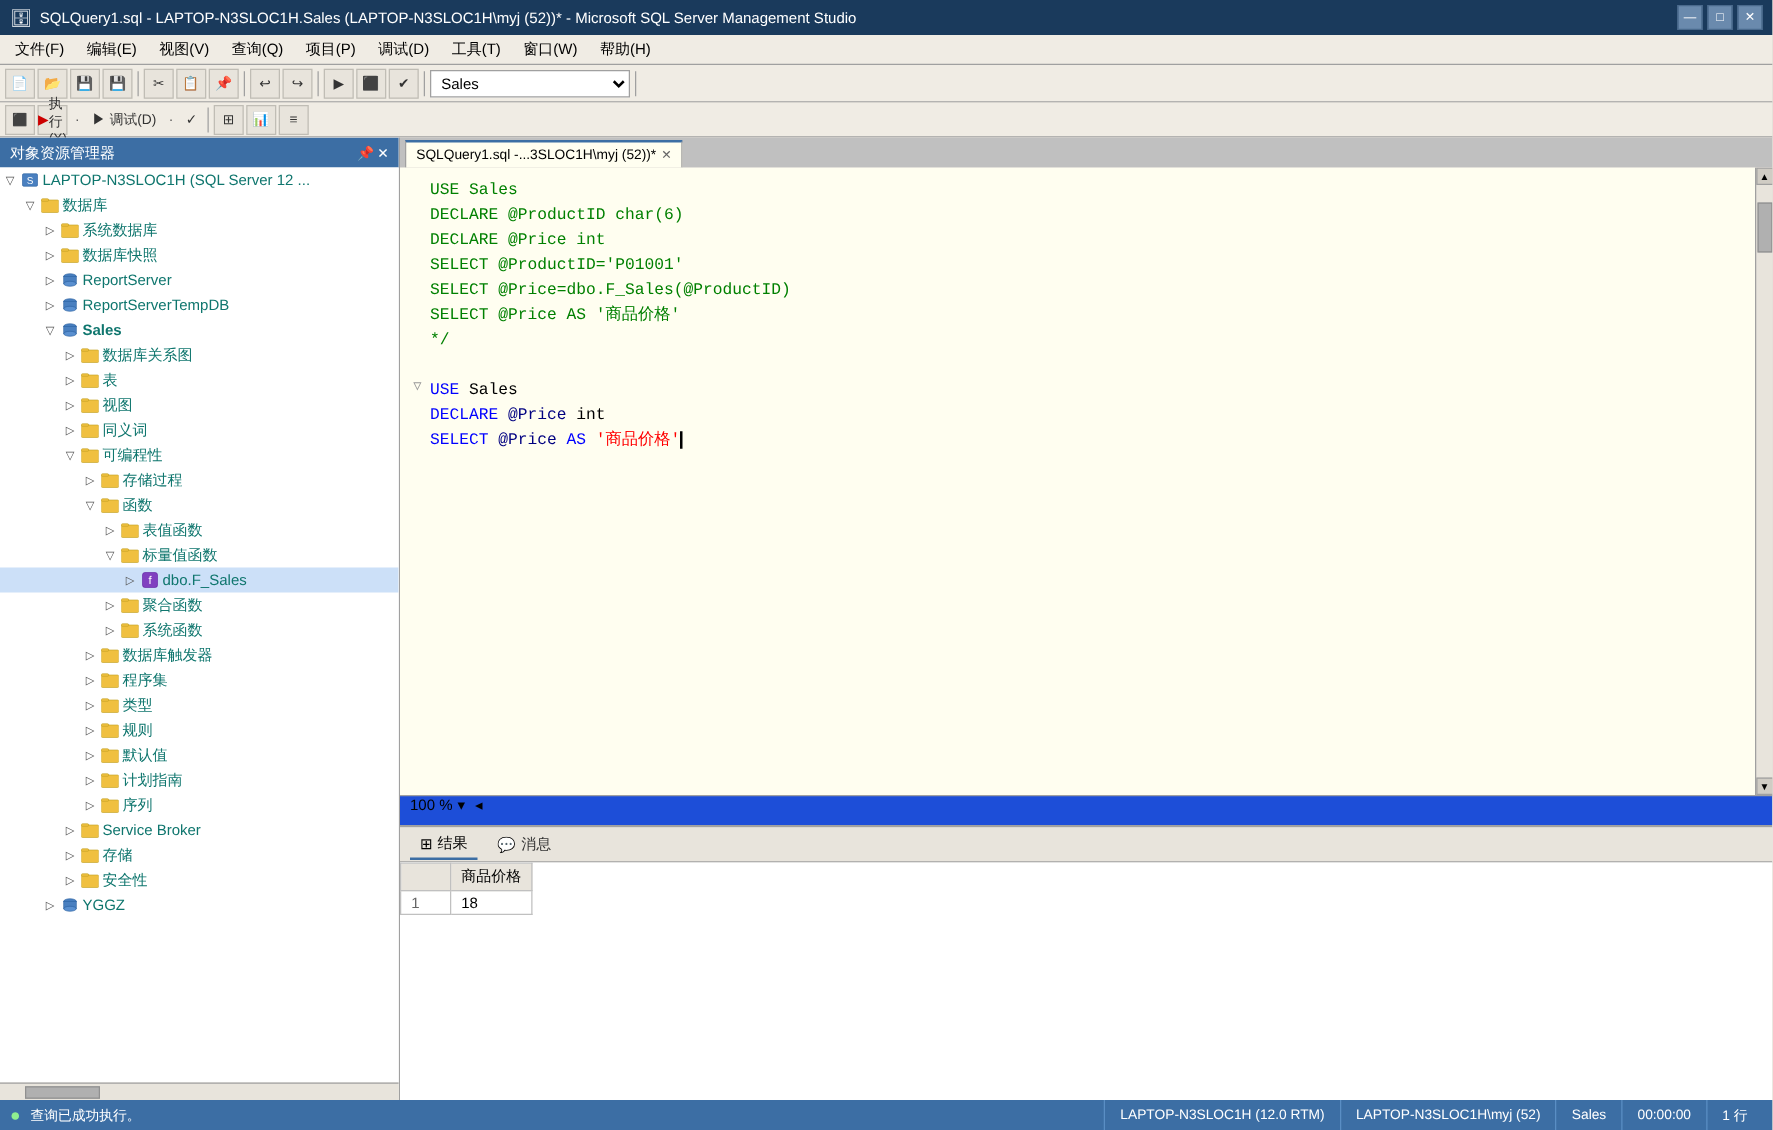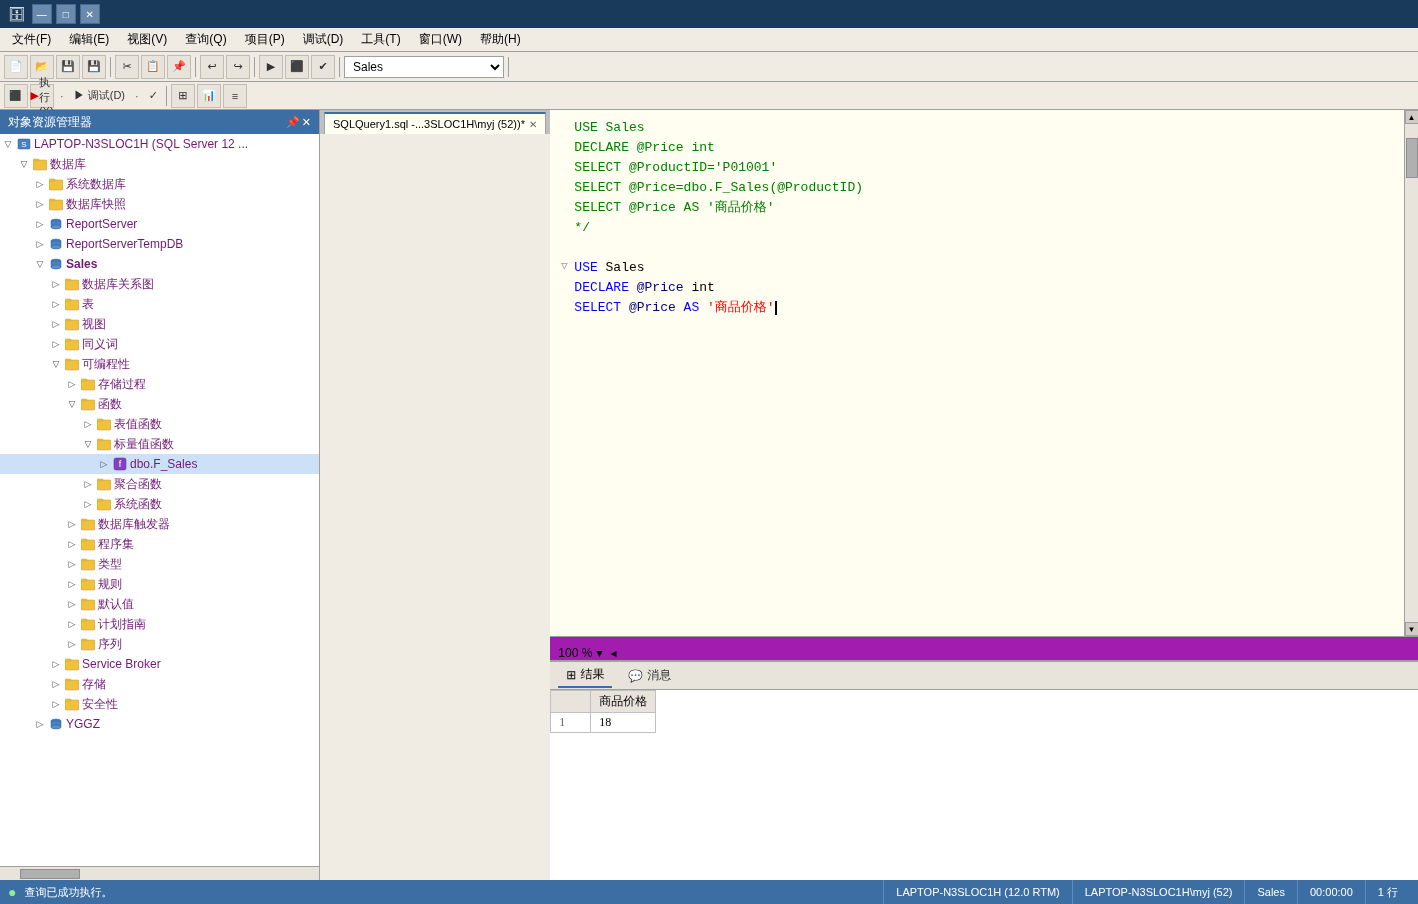--- a/index.html
+++ b/index.html
@@ -123,26 +123,27 @@
     .tree-expand {
       width: 16px; height: 16px;
       display: flex; align-items: center; justify-content: center;
       font-size: 9px; color: #555; cursor: pointer; flex-shrink: 0;
     }
     .tree-icon {
       width: 16px; height: 16px; flex-shrink: 0;
       display: flex; align-items: center; justify-content: center;
       font-size: 11px;
     }
-    .tree-label { padding-left: 2px; color: #701a75; font-size: 12px; }
+    .tree-label { padding-left: 2px; color: #0f766e; font-size: 12px; }
 
     
     #content-area {
       flex: 1;
       display: flex;
+      flex-direction: column;
       background: #f0ece4;
     }
 
     
     #tab-bar {
       background: #c0c0c0;
       height: 24px;
       display: flex;
       align-items: flex-end;
       padding: 0 4px;
@@ -208,21 +209,20 @@
       color: #333; height: 24px;
     }
     .result-tab.active {
       border-bottom: 2px solid #3c6ea4;
       color: #000;
     }
     #results-content {
       flex: 1;
       overflow: auto;
       background: white;
-      font-family: Liberation Serif, serif;
     }
     .result-table { border-collapse: collapse; font-size: 12px; }
     .result-table th {
       background: #e8e4dc; border: 1px solid #c0c0c0;
       padding: 2px 8px; font-weight: normal; text-align: center;
     }
     .result-table td {
       border: 1px solid #c0c0c0; padding: 2px 8px;
       text-align: left;
     }
@@ -242,24 +242,24 @@
     .status-cell {
       color: white; font-size: 11px;
       padding: 0 12px;
       border-left: 1px solid #5a8ec4;
       height: 24px; display: flex; align-items: center;
     }
     .status-ok { color: #90ee90; font-size: 14px; margin-right: 4px; }
 
     
     #zoom-bar {
-      background: #a21caf;
+      background: #1d4ed8;
       height: 24px;
       display: flex;
-      align-items: flex-end;
+      align-items: flex-start;
       padding: 0 8px;
       border-top: 1px solid #a0a0a0;
       font-size: 12px;
       gap: 4px;
     }
 
     
     .v-scroll {
       width: 14px; background: #e8e4dc;
       border-left: 1px solid #a0a0a0;
@@ -290,20 +290,21 @@
     .h-scroll-thumb {
       position: absolute; left: 20px; width: 60px; height: 10px;
       top: 1px; background: #b0b0b0; border: 1px solid #909090;
     }
   </style>
 </head>
 <body>
 
 <div id="title-bar">
   <span class="title-icon">🗄</span>
+  <span class="title-text">SQLQuery1.sql - LAPTOP-N3SLOC1H.Sales (LAPTOP-N3SLOC1H\myj (52))* - Microsoft SQL Server Management Studio</span>
   <div class="win-controls">
     <div class="win-btn">—</div>
     <div class="win-btn">□</div>
     <div class="win-btn">✕</div>
   </div>
 </div>
 
 <div id="menu-bar">
   <span class="menu-item">文件(F)</span>
   <span class="menu-item">编辑(E)</span>
@@ -691,20 +692,24 @@
     <div id="editor-main">
       <div id="editor-scroll-area">
         <div id="editor-area">
 
         <div class="code-line">
               <span class="fold-indicator"></span>
               <span class="code-content" style="color: rgb(0, 128, 0);"><span class="kw" style="color: rgb(0, 128, 0);">USE</span><span class="plain" style="color: rgb(0, 128, 0);"> Sales</span></span>
             </div>
             <div class="code-line">
               <span class="fold-indicator"></span>
+              <span class="code-content" style="color: rgb(0, 128, 0);"><span class="kw" style="color: rgb(0, 128, 0);">DECLARE</span><span class="plain" style="color: rgb(0, 128, 0);"> </span><span class="var" style="color: rgb(0, 128, 0);">@ProductID</span><span class="plain" style="color: rgb(0, 128, 0);"> char(6)</span></span>
+            </div>
+            <div class="code-line">
+              <span class="fold-indicator"></span>
               <span class="code-content" style="color: rgb(0, 128, 0);"><span class="kw" style="color: rgb(0, 128, 0);">DECLARE</span><span class="plain" style="color: rgb(0, 128, 0);"> </span><span class="var" style="color: rgb(0, 128, 0);">@Price</span><span class="plain" style="color: rgb(0, 128, 0);"> int</span></span>
             </div>
             <div class="code-line">
               <span class="fold-indicator"></span>
               <span class="code-content" style="color: rgb(0, 128, 0);"><span class="kw" style="color: rgb(0, 128, 0);">SELECT</span><span class="plain" style="color: rgb(0, 128, 0);"> </span><span class="var" style="color: rgb(0, 128, 0);">@ProductID</span><span class="plain" style="color: rgb(0, 128, 0);">=</span><span class="str" style="color: rgb(0, 128, 0);">'P01001'</span></span>
             </div>
             <div class="code-line">
               <span class="fold-indicator"></span>
               <span class="code-content" style="color: rgb(0, 128, 0);"><span class="kw" style="color: rgb(0, 128, 0);">SELECT</span><span class="plain" style="color: rgb(0, 128, 0);"> </span><span class="var" style="color: rgb(0, 128, 0);">@Price</span><span class="plain" style="color: rgb(0, 128, 0);">=dbo.F_Sales(</span><span class="var" style="color: rgb(0, 128, 0);">@ProductID</span><span class="plain" style="color: rgb(0, 128, 0);">)</span></span>
             </div>

